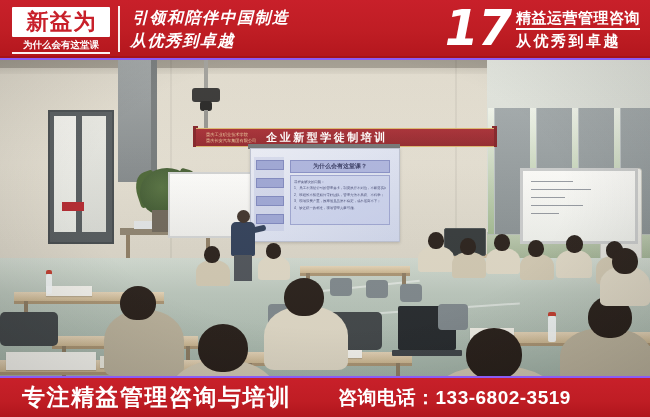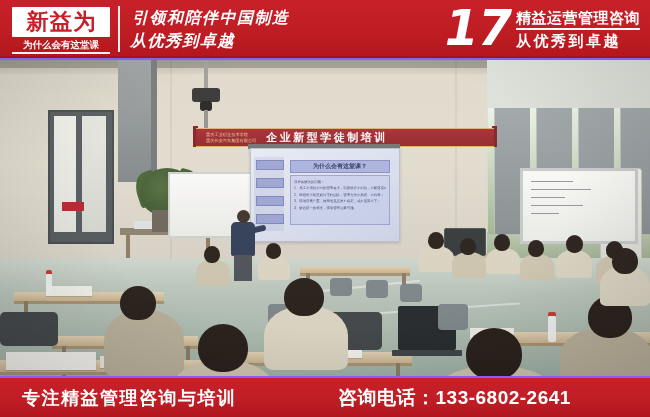--- a/index.html
+++ b/index.html
@@ -514,21 +514,21 @@
     width: 650px;
     height: 39px;
     background: linear-gradient(180deg,#c8202a 0%, #bf1d24 60%, #b0151c 100%);
     display: flex;
     align-items: center;
   }
   .footer-left {
     position:absolute;
     left: 22px;
     color: #ffffff;
-    font-size: 18px;
+    font-size: 23px;
     font-weight: 700;
     letter-spacing: 1.5px;
     white-space: nowrap;
   }
   .footer-right {
     position:absolute;
     left: 338px;
     color: #ffffff;
     font-size: 19px;
     font-weight: 700;
@@ -744,16 +744,16 @@
 
     <div class="ph-layer shoulders light" style="left:600px;top:206px;width:50px;height:40px"></div>
     <div class="ph-layer head" style="left:612px;top:188px;width:26px;height:26px"></div>
 
     <div class="ph-layer photo-warm"></div>
     <div class="ph-layer photo-vignette"></div>
   </div>
 
   <div class="footer">
     <div class="footer-left">专注精益管理咨询与培训</div>
-    <div class="footer-right">咨询电话：133-6802-2641</div>
+    <div class="footer-right">咨询电话：133-6802-3519</div>
   </div>
 
 </div>
 
 </body></html>

